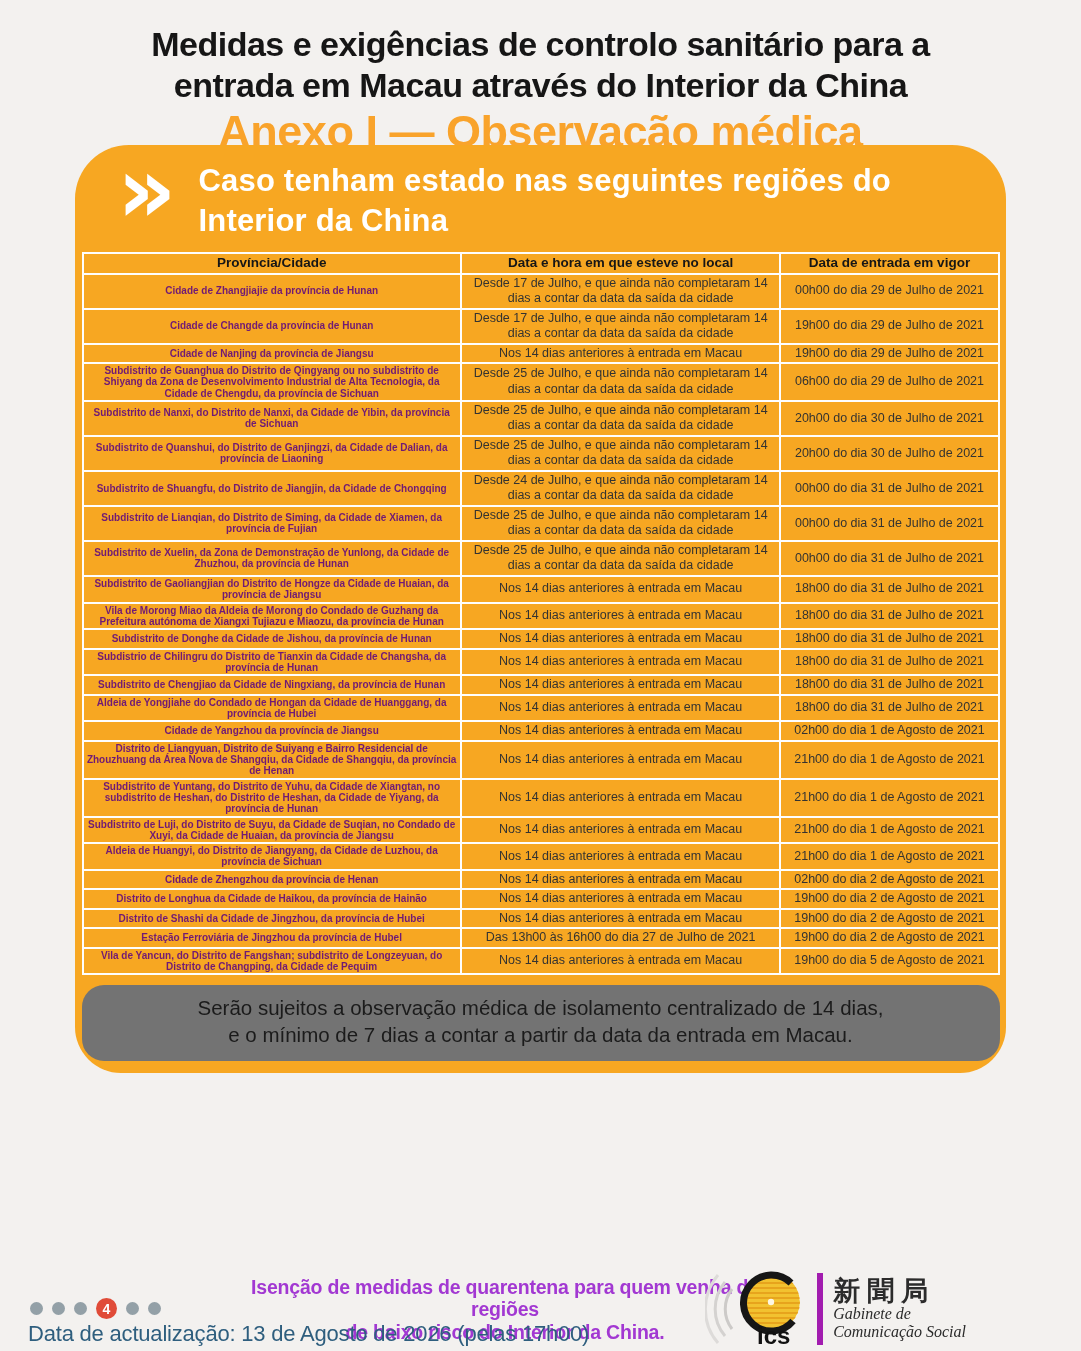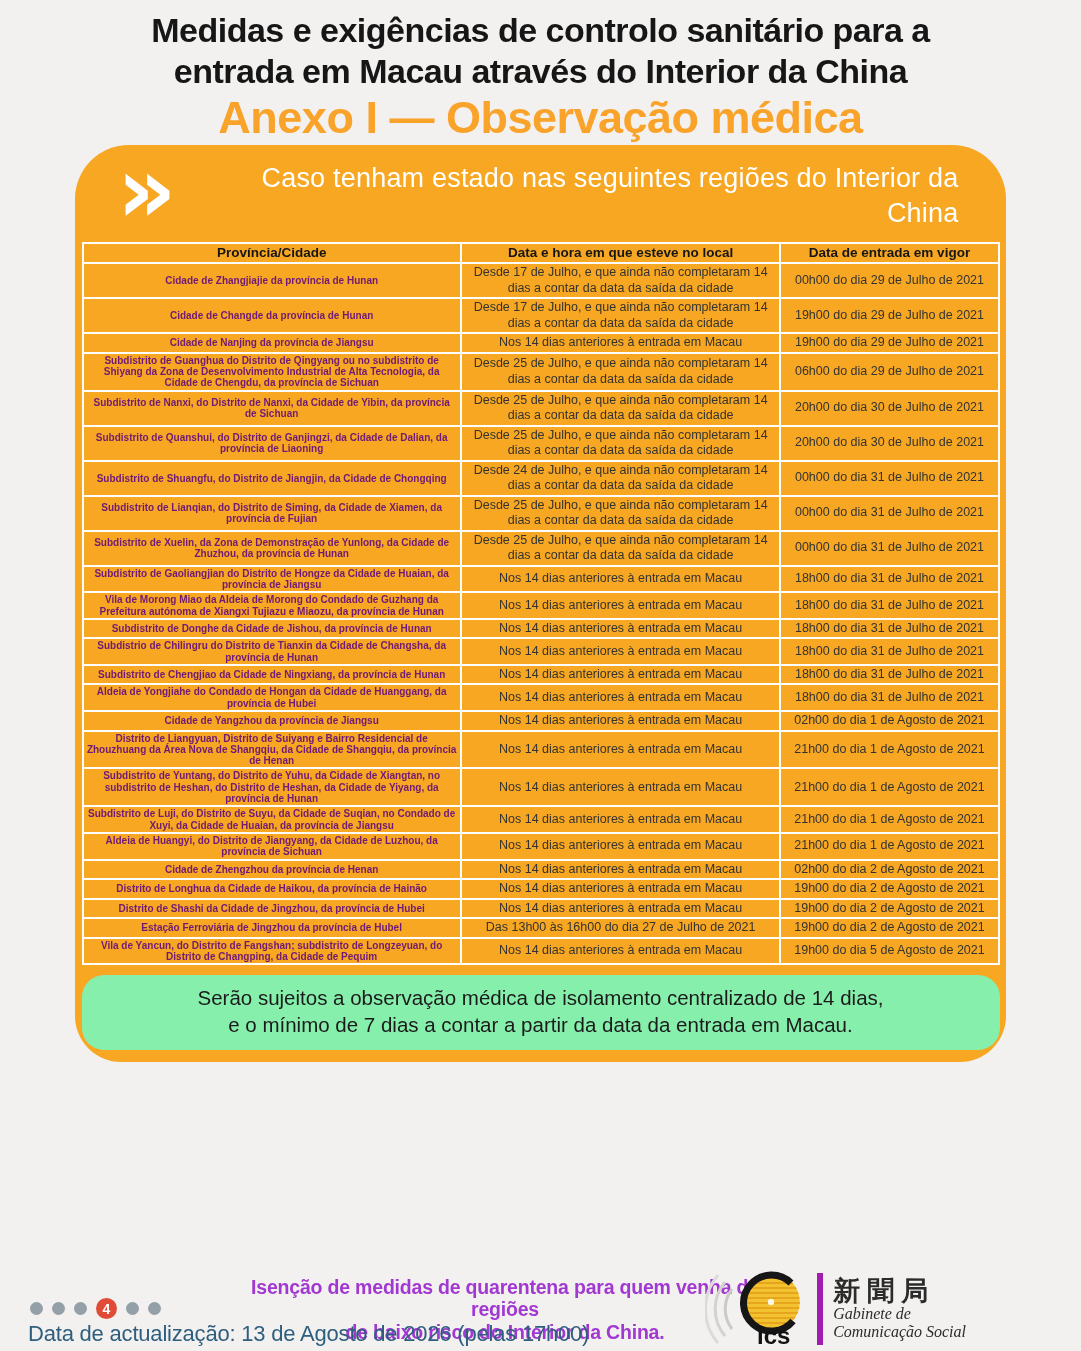--- a/index.html
+++ b/index.html
@@ -2,51 +2,51 @@
 <html><head>
 <meta charset="utf-8">
 <style>
   html,body{margin:0;padding:0;}
   .page{
     width:1081px;height:1351px;position:relative;overflow:hidden;
     background:#F3F1EF;font-family:"Liberation Sans",sans-serif;
     -webkit-font-smoothing:antialiased;
   }
   
-  .title-block{padding-top:10px;text-align:center;}
+  .title-block{padding-top:24px;text-align:center;}
   .title-line{font-size:34px;font-weight:bold;color:#161616;line-height:1.22;letter-spacing:-0.5px;}
   .subtitle{font-size:45px;font-weight:bold;color:#F9A32B;line-height:1.0;margin-top:2px;letter-spacing:-0.5px;}
   
   .panel{
     position:absolute;left:75px;top:145px;width:931px;
     background:#F7A722;border-radius:54px 54px 46px 46px;
     padding:0 0 12px 0;box-sizing:border-box;
   }
   .panel-heading{display:flex;align-items:flex-start;padding:16px 30px 10px 42px;color:#fff;}
   .chevrons{
     font-size:92px;font-weight:bold;line-height:56px;color:#fff;
     margin-right:22px;margin-top:2px;font-family:"DejaVu Sans",sans-serif;
   }
-  .panel-heading-text{font-size:27px;font-weight:normal;line-height:1.28;max-width:760px;letter-spacing:0.2px;text-align:right;}
+  .panel-heading-text{font-size:31px;font-weight:bold;line-height:1.28;max-width:760px;letter-spacing:0.2px;}
   
   table{
     width:918px;margin:2px auto 0 auto;border-collapse:collapse;
     border:2px solid #FEFEFE;border-top:2px solid #2b2b2b;
     table-layout:fixed;
   }
   col.c1{width:41.3%;} col.c2{width:34.9%;} col.c3{width:23.8%;}
   th,td{border:2px solid #FEFEFE;text-align:center;vertical-align:middle;padding:1px 3px;}
   th{font-size:13.5px;font-weight:bold;color:#161616;line-height:1.2;}
   td{font-size:12.5px;color:#343331;line-height:1.24;}
   td.region{color:#701a75;font-weight:bold;line-height:1.13;font-size:10px;}
   td.period{}
   td.effective{}
   
   .note{
-    width:918px;margin:10px auto 0 auto;background:#86efac;border-radius:22px;
+    width:918px;margin:10px auto 0 auto;background:#737373;border-radius:22px;
     text-align:center;padding:10px 6px 12px 6px;box-sizing:border-box;
   }
   .note-line{font-size:20.5px;color:#1b1b1b;line-height:1.3;}
   
   .footer{position:absolute;left:0;top:1272px;width:972px;height:79px;}
   .exemption{
     position:absolute;left:225px;top:4px;width:560px;text-align:center;
     color:#A238D2;font-size:19.5px;line-height:1.15;font-weight:bold;letter-spacing:-0.2px;
   }
   .dots{position:absolute;left:30px;top:26px;display:flex;align-items:center;gap:9px;}

